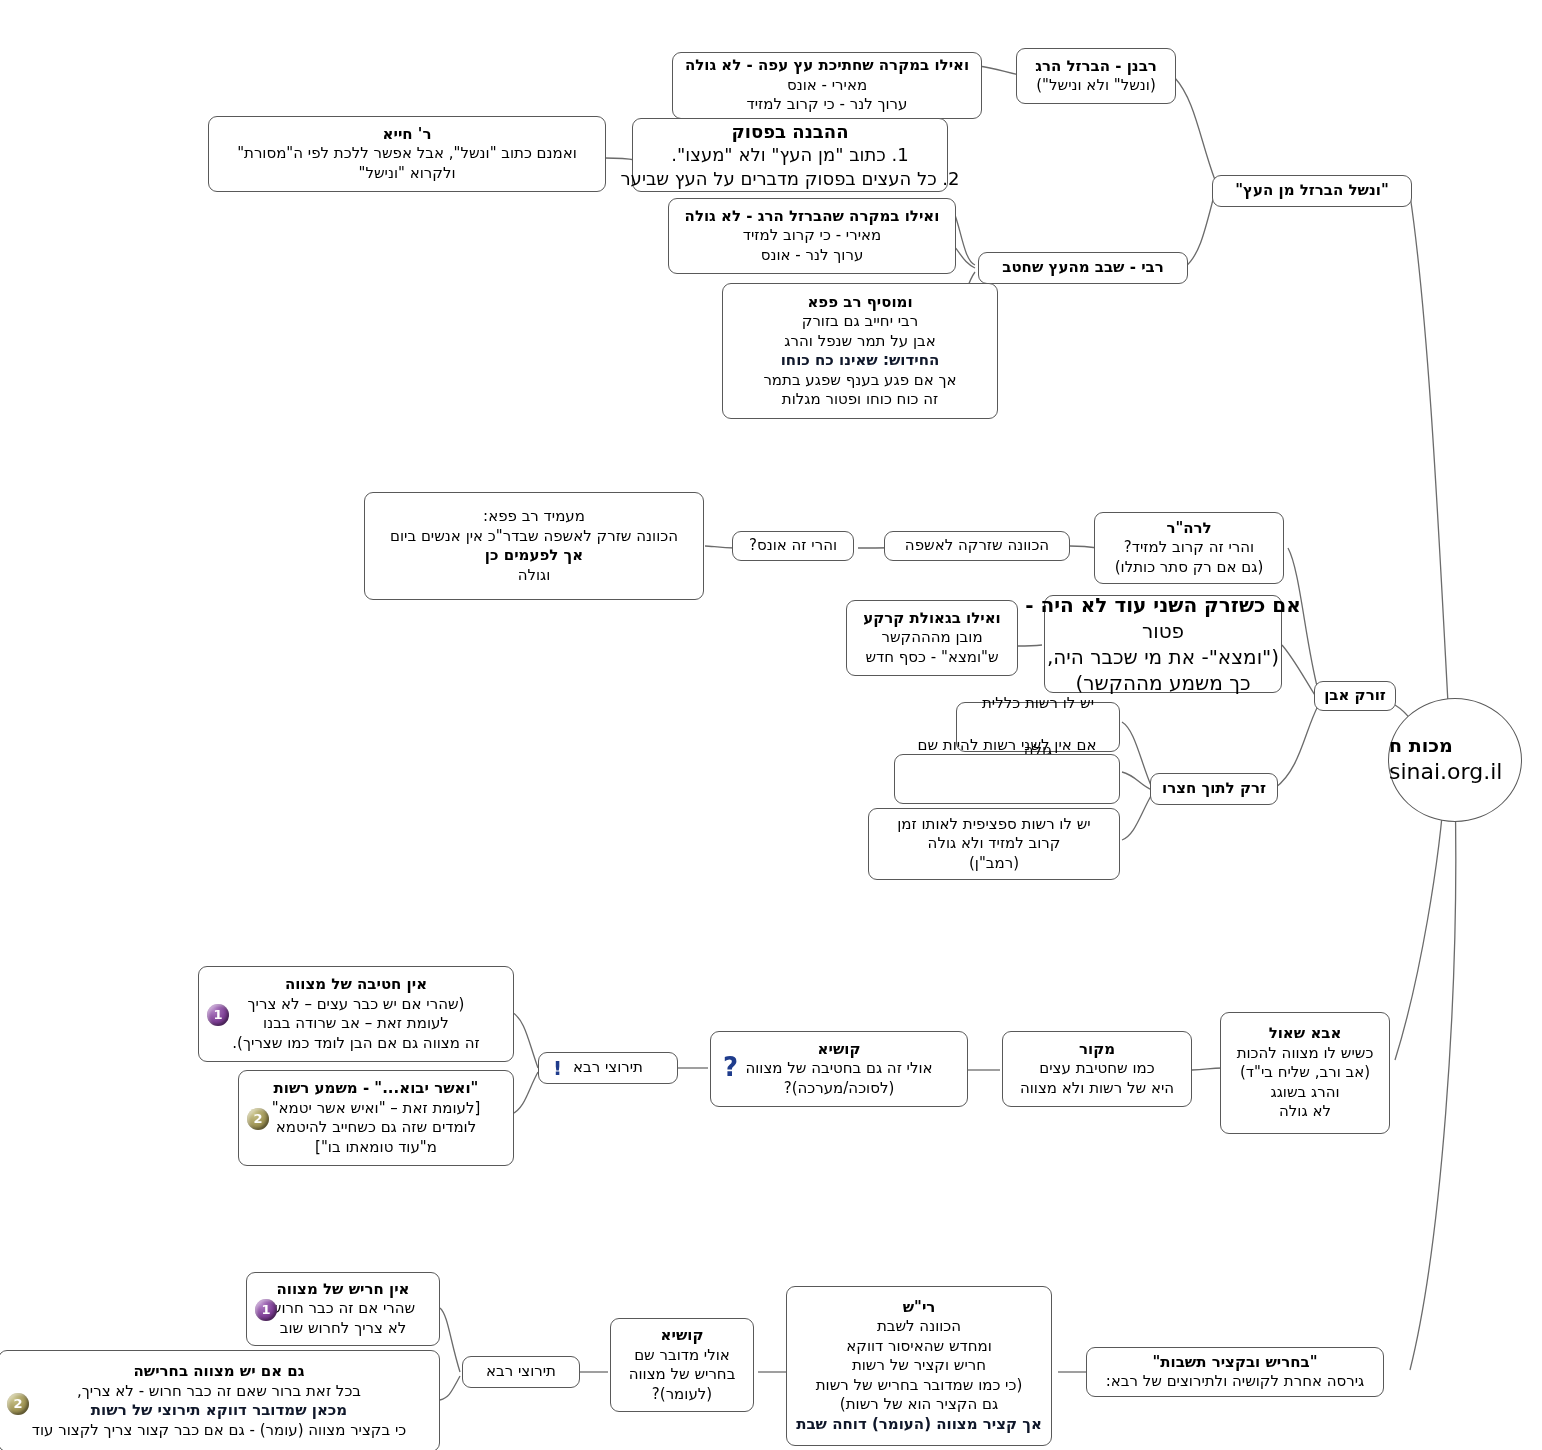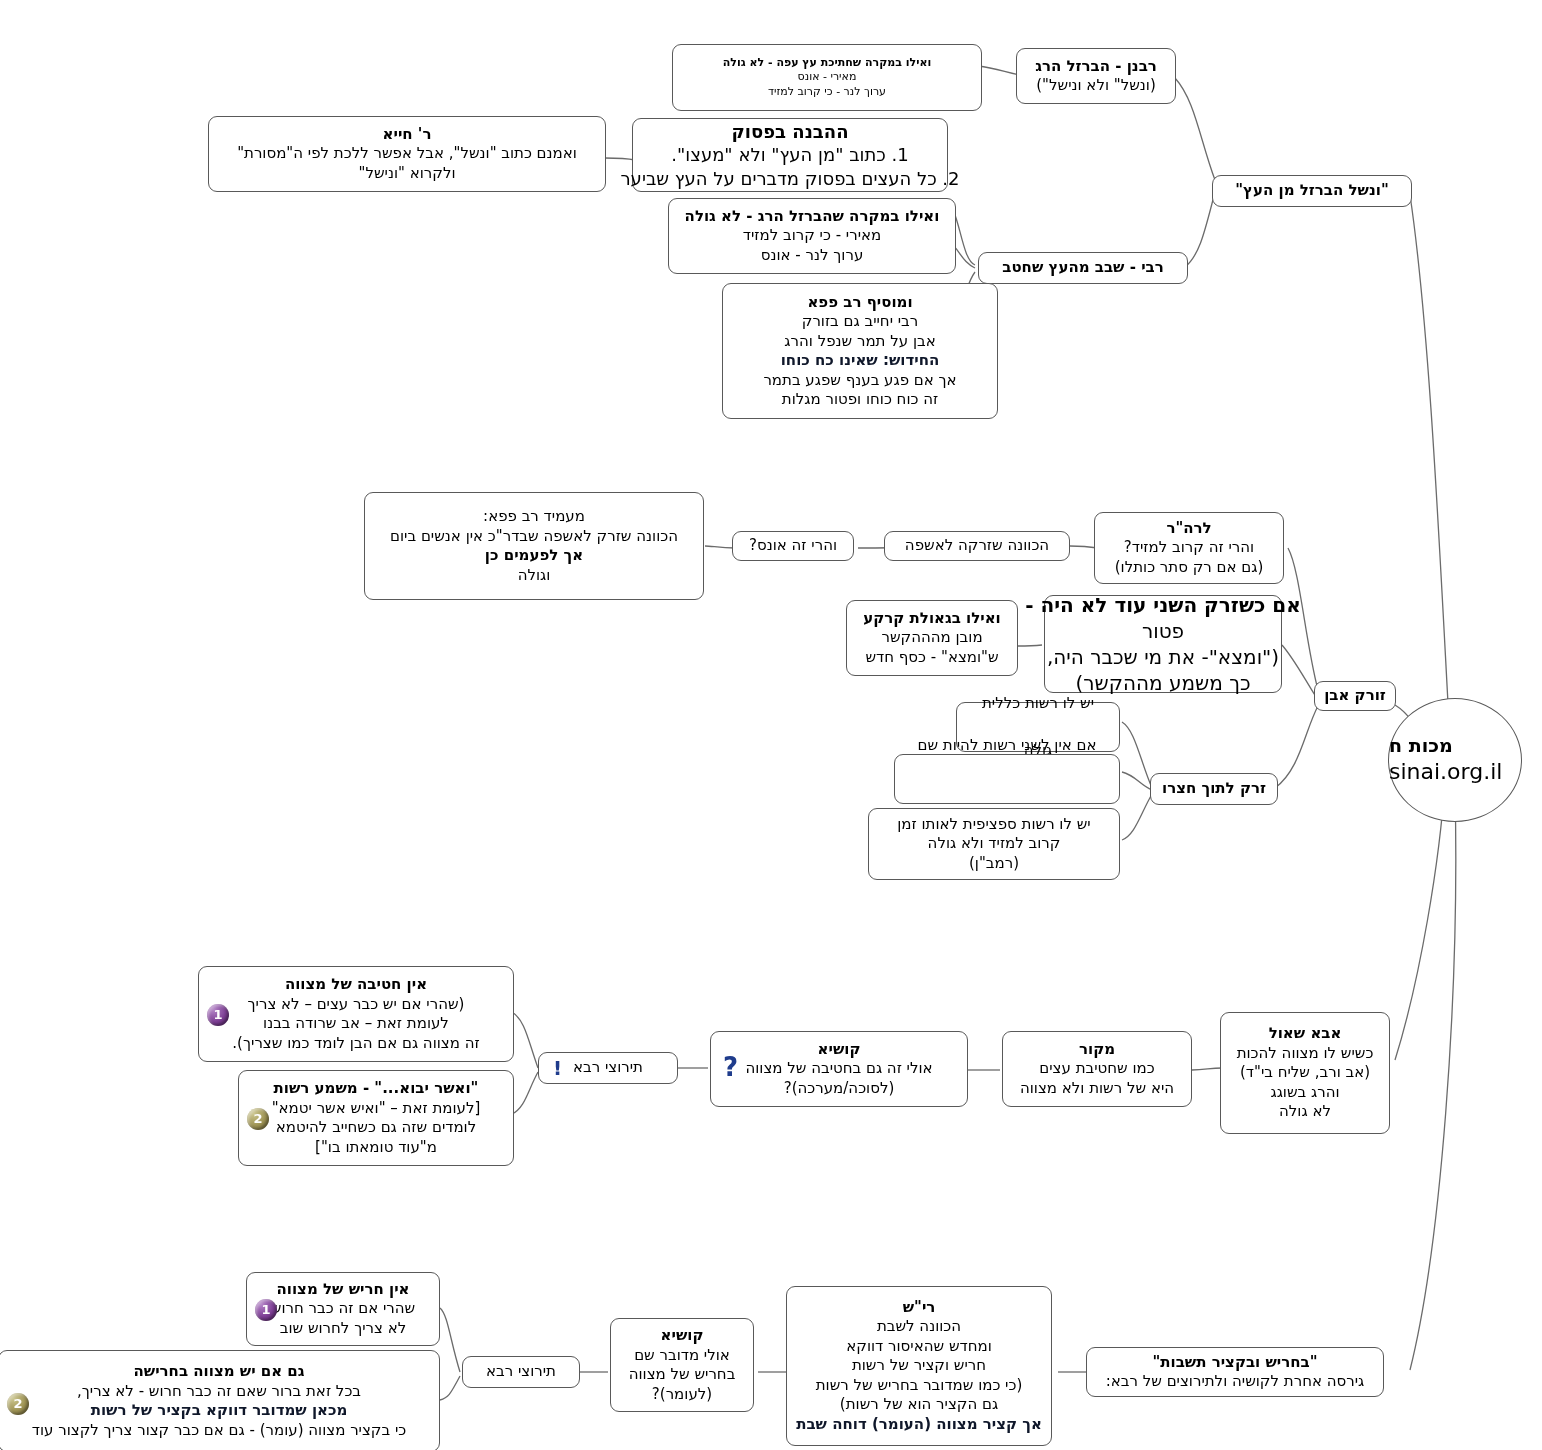--- a/index.html
+++ b/index.html
@@ -109,21 +109,21 @@
 
   <div class="node" style="left:1212px;top:175px;width:200px;height:32px;font-size:15px;">
     <span class="ttl ln">"ונשל הברזל מן העץ"</span>
   </div>
 
   <div class="node" style="left:1016px;top:48px;width:160px;height:56px;font-size:15px;">
     <span class="ttl ln">רבנן -  הברזל הרג</span>
     <span class="ln">(ונשל" ולא ונישל")</span>
   </div>
 
-  <div class="node" style="left:672px;top:44px;width:310px;height:67px;font-size:11px;">
+  <div class="node" style="left:672px;top:52px;width:310px;height:67px;font-size:15px;">
     <span class="ttl ln">ואילו במקרה שחתיכת עץ עפה - לא גולה</span>
     <span class="ln">מאירי - אונס</span>
     <span class="ln">ערוך לנר -  כי קרוב למזיד</span>
   </div>
 
   <div class="node" style="left:978px;top:252px;width:210px;height:32px;font-size:15px;">
     <span class="ttl ln">רבי - שבב מהעץ שחטב</span>
   </div>
 
   <div class="node" style="left:632px;top:118px;width:316px;height:74px;font-size:18px;">
@@ -282,18 +282,18 @@
   <div class="node" style="left:246px;top:1272px;width:194px;height:74px;font-size:15px;position:absolute;">
     <span class="ttl ln">אין חריש של  מצווה</span>
     <span class="ln">שהרי אם זה כבר חרוש</span>
     <span class="ln">לא צריך לחרוש שוב</span>
     <span class="badge b1" style="left:8px;top:26px;">1</span>
   </div>
 
   <div class="node" style="left:-2px;top:1350px;width:442px;height:102px;font-size:15px;position:absolute;">
     <span class="ttl ln">גם אם יש מצווה בחרישה</span>
     <span class="ln">בכל זאת ברור שאם זה כבר חרוש - לא צריך,</span>
-    <span class="ln blue">מכאן שמדובר דווקא בקציר של רשות</span>
+    <span class="ln blue">מכאן שמדובר דווקא תירוצי של רשות</span>
     <span class="ln">כי בקציר מצווה (עומר) - גם אם כבר קצור צריך לקצור עוד</span>
     <span class="badge b2" style="left:8px;top:42px;">2</span>
   </div>
 
 </div>
 
 </body></html>

